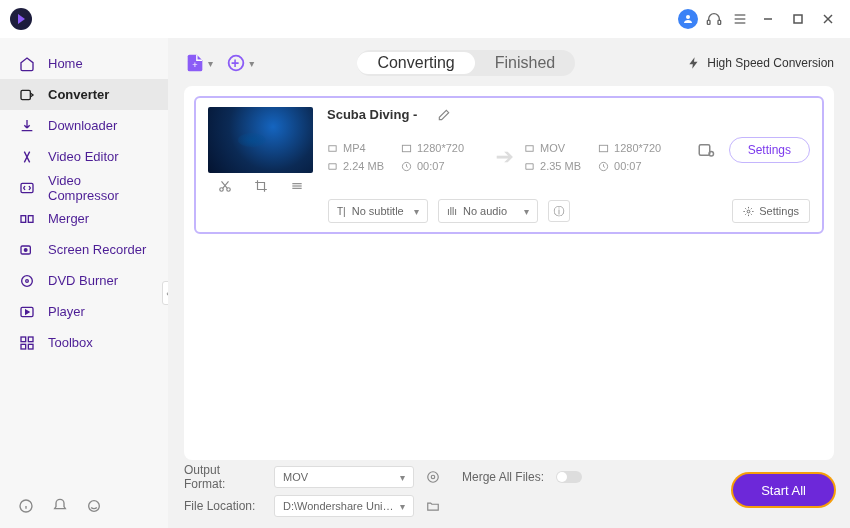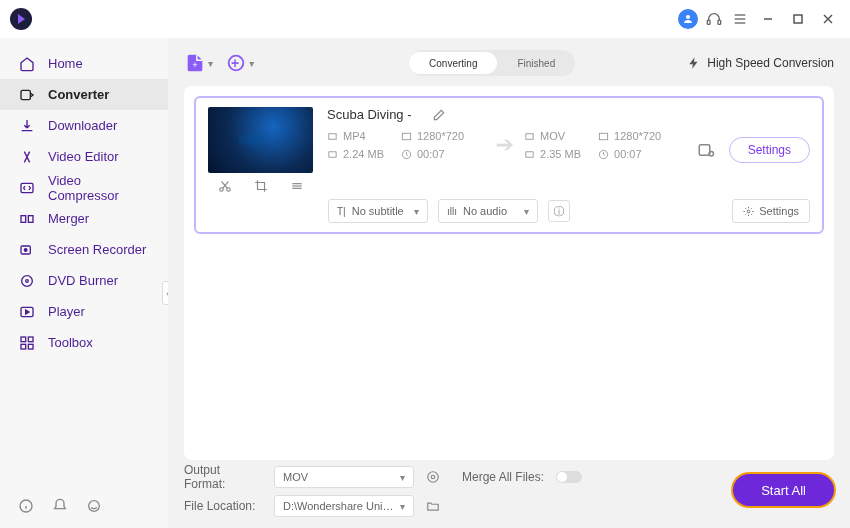--- a/index.html
+++ b/index.html
@@ -16,33 +16,33 @@
 .sidebar { width: 168px; background: #f7f7f7; padding-top: 10px; position: relative; }
 .side-item { height: 31px; display: flex; align-items: center; padding: 0 18px; cursor: pointer; color: #4c1d95; font-size: 13px; gap: 12px; }
 .side-item.active { background: #e8e8e8; color: #222; font-weight: 600; }
 .side-icon { width: 18px; height: 18px; display: flex; align-items: center; justify-content: center; flex-shrink: 0; }
 .side-collapse { position: absolute; right: -6px; top: 243px; width: 12px; height: 24px; background: #fff; border: 1px solid #ddd; border-radius: 3px; display:flex; align-items:center; justify-content:center; color:#888; cursor:pointer; font-size:10px; }
 .bottom-icons { position: absolute; bottom: 14px; left: 18px; display: flex; gap: 18px; color: #888; }
 .content { flex: 1; background: #f2f2f2; padding: 12px 16px; position: relative; display: flex; flex-direction: column; }
 .topbar { display: flex; align-items: center; gap: 12px; }
 .add-btn { display: flex; align-items: center; gap: 2px; cursor: pointer; color: #8b5cf6; font-size: 18px; }
 .seg { margin-left: auto; background: #e8e8e8; border-radius: 16px; display: flex; height: 26px; align-items: center; }
-.seg-btn { padding: 0 20px; height: 22px; display: flex; align-items: center; border-radius: 14px; font-size: 10px; color: #666; cursor: pointer; }
+.seg-btn { padding: 0 20px; height: 22px; display: flex; align-items: center; border-radius: 14px; font-size: 16px; color: #666; cursor: pointer; }
 .seg-btn.active { background: #fff; color: #333; }
 .speed-area { margin-left: 100px; display: flex; align-items: center; gap: 6px; font-size: 12px; color: #333; cursor: pointer; }
 .card-area { flex: 1; background: #fff; border-radius: 8px; margin-top: 10px; padding: 10px; }
 .file-card { border: 2px solid #c4b5fd; border-radius: 6px; padding: 9px 12px; display: flex; flex-direction: column; gap: 6px; }
 .card-top { display: flex; gap: 14px; }
 .thumb-col { display:flex; flex-direction:column; align-items:center; }
 .thumb { width: 105px; height: 66px; border-radius: 2px; background: radial-gradient(circle at 62% 30%, #1565c0 0%, #0b2a55 55%, #041330 100%); position: relative; }
 .thumb::after { content: ""; position: absolute; left: 30px; top: 26px; width: 28px; height: 14px; background: radial-gradient(ellipse, rgba(0,80,150,0.6), transparent); border-radius: 50%; }
 .toolrow { display: flex; gap: 22px; color: #888; font-size: 13px; margin-top: 6px; }
 .toolrow span { cursor: pointer; }
 .info-col { flex: 1; }
-.fname-row { display: flex; align-items: center; gap: 20px; font-size: 13px; color: #333; margin-bottom: 8px; }
+.fname-row { display: flex; align-items: center; gap: 20px; font-size: 13px; color: #333; margin-bottom: 20px; font-weight: bold; }
 .meta-grid { display: grid; grid-template-columns: 1fr auto 1fr; gap: 6px 10px; align-items: center; }
 .meta-col { display: flex; flex-direction: column; gap: 6px; }
 .meta-row { display: flex; gap: 14px; font-size: 11px; color: #999; }
 .meta-item { display: flex; align-items: center; gap: 5px; min-width: 60px; }
 .arrow-mid { color: #ddd; font-size: 22px; }
 .right-col { display: flex; align-items: center; gap: 14px; margin-left: auto; }
 .gear-icon { color: #888; cursor: pointer; }
 .convert-btn { border: 1px solid #c4b5fd; background: #fff; color: #7c3aed; border-radius: 14px; padding: 5px 18px; font-size: 12px; cursor: pointer; }
 .card-bottom { display: flex; gap: 10px; align-items: center; padding-left: 120px; }
 .sel { border: 1px solid #ddd; background: #fff; height: 24px; border-radius: 3px; font-size: 11px; color: #666; padding: 0 8px; display: flex; align-items: center; gap: 6px; cursor: pointer; }

